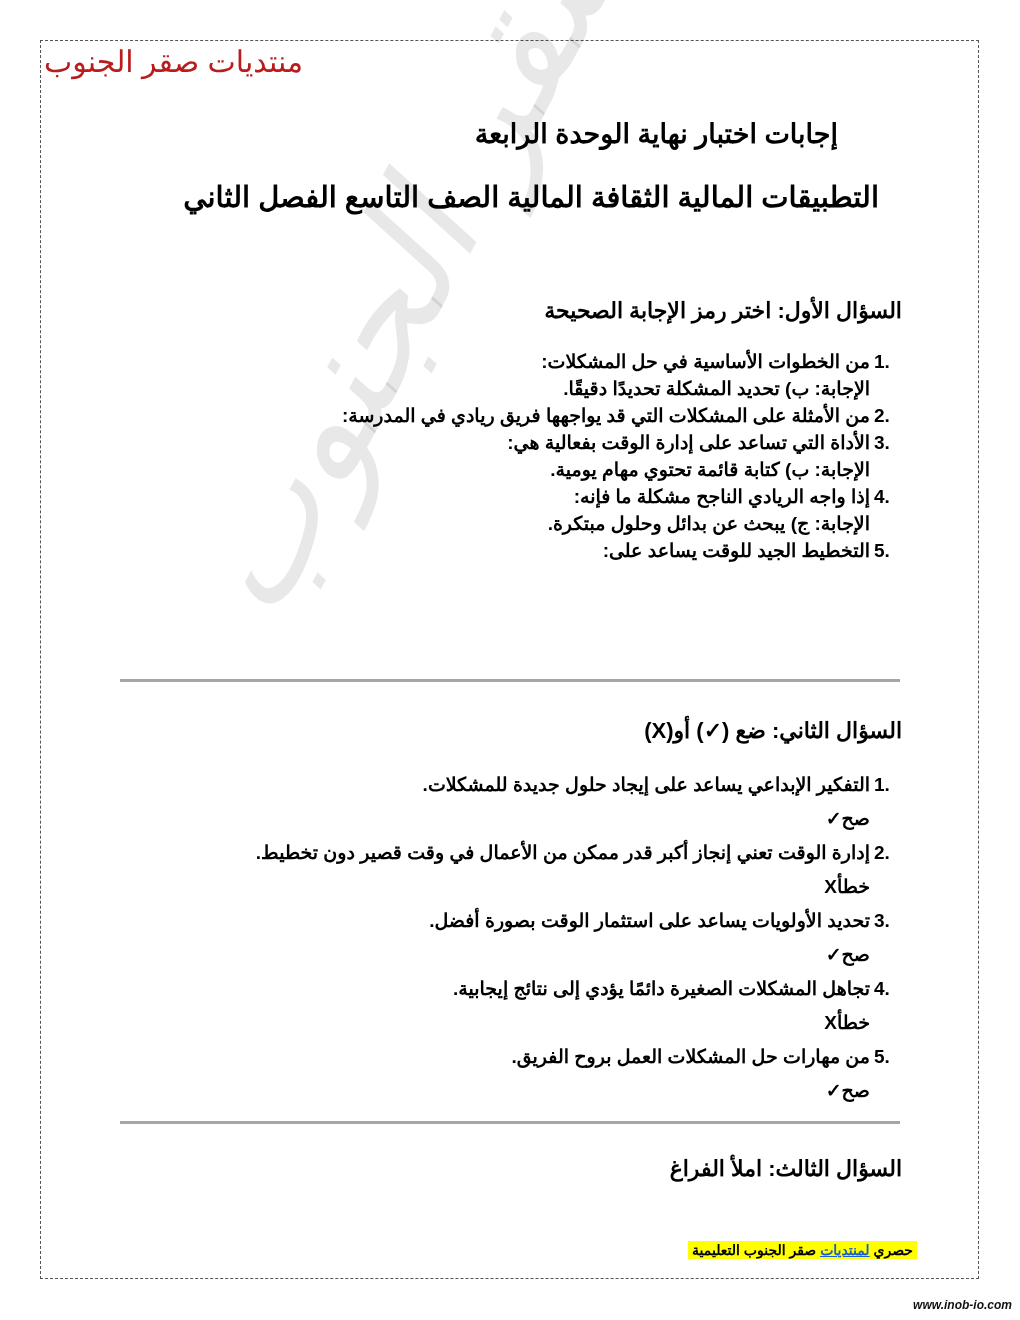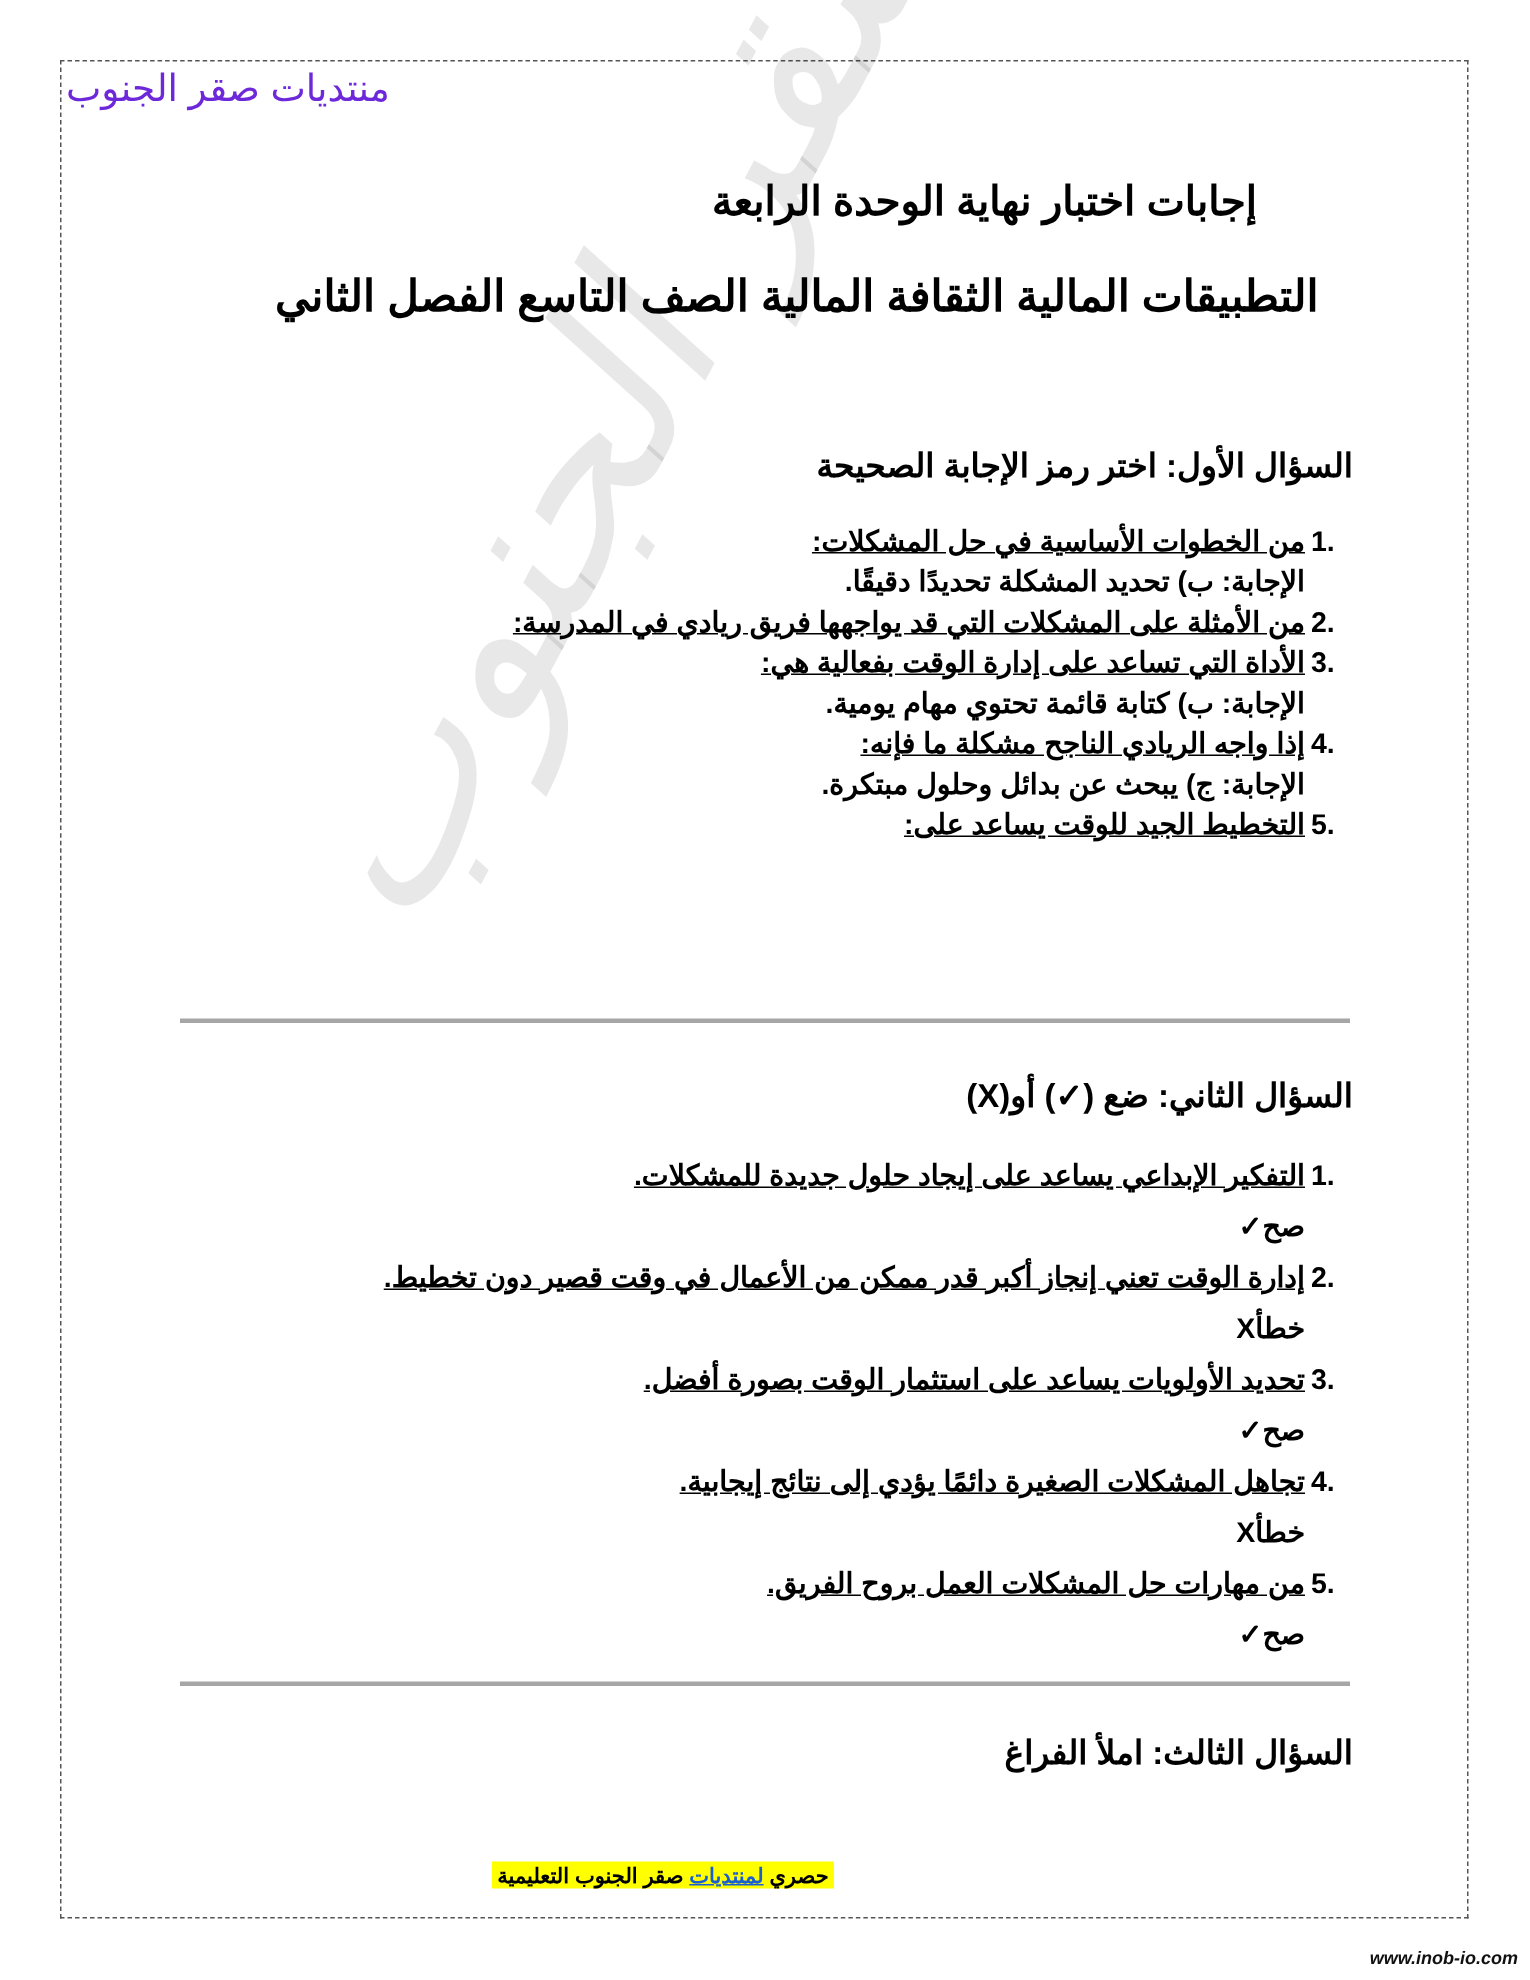--- a/index.html
+++ b/index.html
@@ -8,21 +8,21 @@
       font-family: "DejaVu Sans", "Liberation Sans", sans-serif;
       color: #000;
     }
     .page-frame {
       position: absolute; left: 40px; top: 40px; width: 939px; height: 1239px;
       border: 1px dashed #555; box-sizing: border-box;
     }
     .site-name {
       position: absolute; left: 44px; top: 44px;
       font-family: "Liberation Sans", sans-serif;
-      font-size: 25px; color: #6d28d9; direction: rtl;
+      font-size: 30px; color: #b91c1c; direction: rtl;
     }
     .watermark {
       position: absolute; left: 150px; top: 560px;
       font-family: "DejaVu Serif", serif;
       font-size: 150px; color: rgba(0,0,0,0.09);
       transform: rotate(-62deg); transform-origin: left top;
       white-space: nowrap; direction: rtl; pointer-events: none;
       font-style: italic;
     }
     .title {
@@ -40,31 +40,32 @@
       position: absolute; right: 150px; direction: rtl;
       font-family: "Liberation Sans", sans-serif; font-weight: bold;
       font-size: 19px; line-height: 27px;
       margin: 0; padding: 0; list-style: none;
     }
     .q-item { position: relative; }
     .q-num {
       position: absolute; right: -32px; top: 0; width: 28px;
       direction: ltr; text-align: left;
     }
-    .q-line { white-space: nowrap; text-decoration: underline; }
+    .q-line { white-space: nowrap; }
     .q-answer { white-space: nowrap; }
     .tf-list { line-height: 34px; }
     .tf-answer { white-space: nowrap; padding-right: 0; }
     .divider {
       position: absolute; left: 120px; width: 780px; height: 3px;
       background: #a6a6a6;
     }
     .footer-note {
-      position: absolute; top: 1240px; left: 0; width: 884px; text-align: center;
+      position: absolute; top: 1240px; left: 0; width: 884px; 
       direction: rtl;
+      padding-left: 33px;
     }
     .footer-note .hl {
       background: #ffff00; font-family: "Liberation Sans", sans-serif;
       font-weight: bold; font-size: 14px; padding: 1px 4px;
     }
     .footer-note .lnk { color: #1a5fd0; text-decoration: underline; }
     .site-url {
       position: absolute; right: 8px; top: 1298px;
       font-family: "Liberation Sans", sans-serif; font-weight: bold; font-style: italic;
       font-size: 12px; color: #111;

